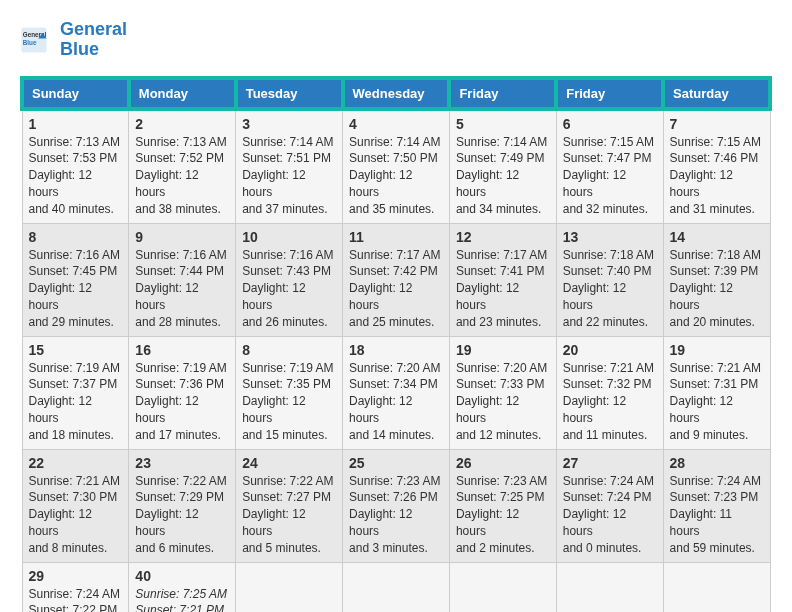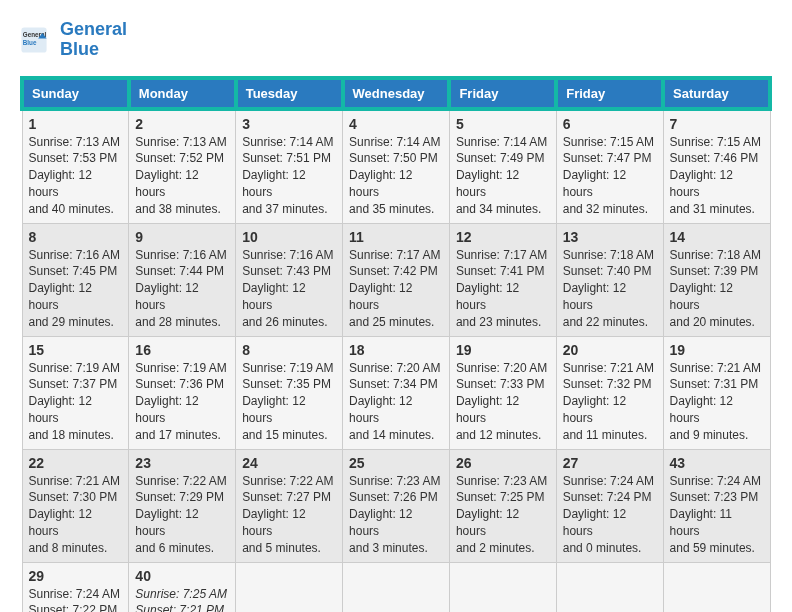--- a/index.html
+++ b/index.html
@@ -315,21 +315,21 @@
 and 2 minutes.</div>
         </td>
         <td>
           <span class="day-number">27</span>
           <div class="day-info" style="white-space: pre-line;">Sunrise: 7:24 AM
 Sunset: 7:24 PM
 Daylight: 12 hours
 and 0 minutes.</div>
         </td>
         <td>
-          <span class="day-number">43</span>
+          <span class="day-number">28</span>
           <div class="day-info" style="white-space: pre-line;">Sunrise: 7:24 AM
 Sunset: 7:23 PM
 Daylight: 11 hours
 and 59 minutes.</div>
         </td>
       </tr>
       <tr>
         <td>
           <span class="day-number">29</span>
           <div class="day-info" style="white-space: pre-line;">Sunrise: 7:24 AM

